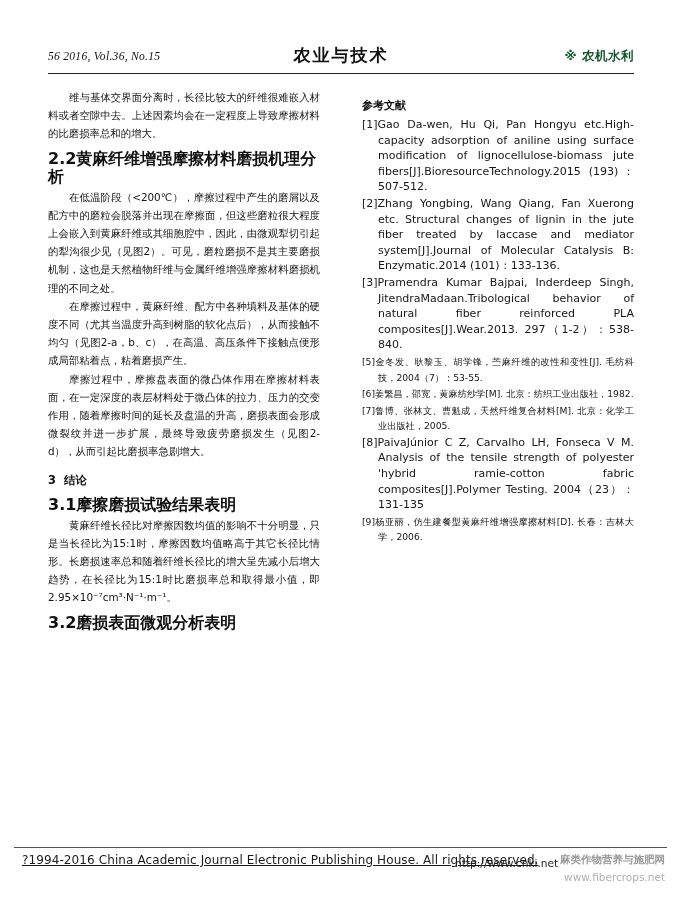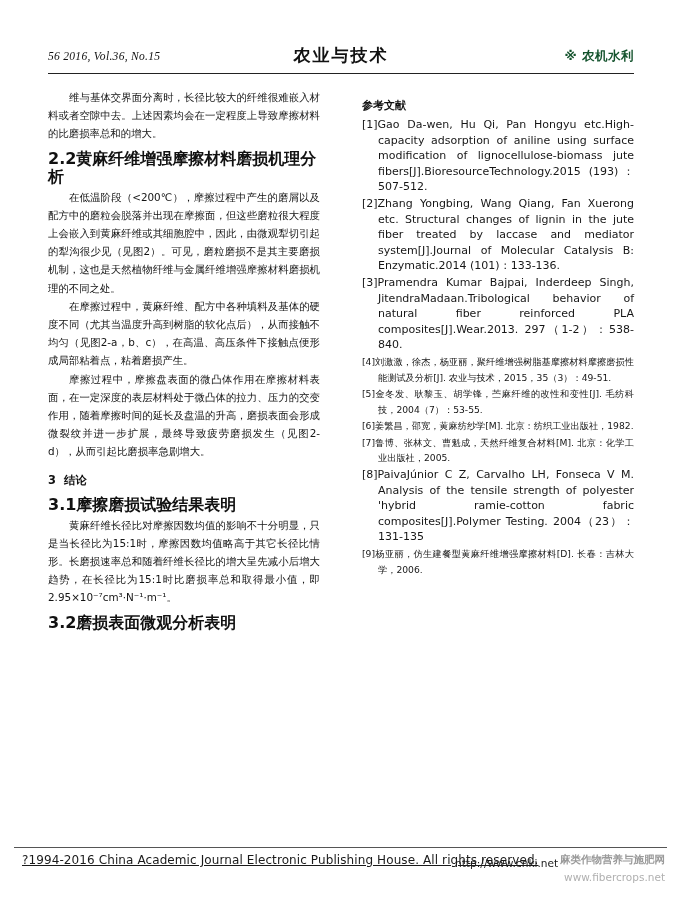--- a/index.html
+++ b/index.html
@@ -234,21 +234,20 @@
 
     <div class="col col-right">
 
       <div class="gap-m"></div>
 
       <div class="ref-title">参考文献</div>
 
       <div class="ref-item">[1]Gao Da-wen, Hu Qi, Pan Hongyu etc.High-capacity adsorption of aniline using surface modification of lignocellulose-biomass jute fibers[J].BioresourceTechnology.2015 (193)：507-512.</div>
       <div class="ref-item">[2]Zhang Yongbing, Wang Qiang, Fan Xuerong etc. Structural changes of lignin in the jute fiber treated by laccase and mediator system[J].Journal of Molecular Catalysis B: Enzymatic.2014 (101)：133-136.</div>
       <div class="ref-item">[3]Pramendra Kumar Bajpai, Inderdeep Singh, JitendraMadaan.Tribological behavior of natural fiber reinforced PLA composites[J].Wear.2013. 297（1-2）：538-840.</div>
-      <div class="ref-item cn">[4]刘激激，徐杰，杨亚丽，聚纤维增强树脂基摩擦材料摩擦磨损性能测试及分析[J]. 农业与技术，2015，35（3）：49-51.</div>
       <div class="ref-item cn">[5]金冬发、耿黎玉、胡学锋，苎麻纤维的改性和变性[J]. 毛纺科技，2004（7）：53-55.</div>
       <div class="ref-item cn">[6]姜繁昌，邵宽，黄麻纺纱学[M]. 北京：纺织工业出版社，1982.</div>
       <div class="ref-item cn">[7]鲁博、张林文、曹魁成，天然纤维复合材料[M]. 北京：化学工业出版社，2005.</div>
       <div class="ref-item">[8]PaivaJúnior C Z, Carvalho LH, Fonseca V M. Analysis of the tensile strength of polyester 'hybrid ramie-cotton fabric composites[J].Polymer Testing. 2004（23）：131-135</div>
       <div class="ref-item cn">[9]杨亚丽，仿生建餐型黄麻纤维增强摩擦材料[D]. 长春：吉林大学，2006.</div>
     </div>
   </div>
 
   <div class="footer">
     <div class="footer-rule-top"></div>

